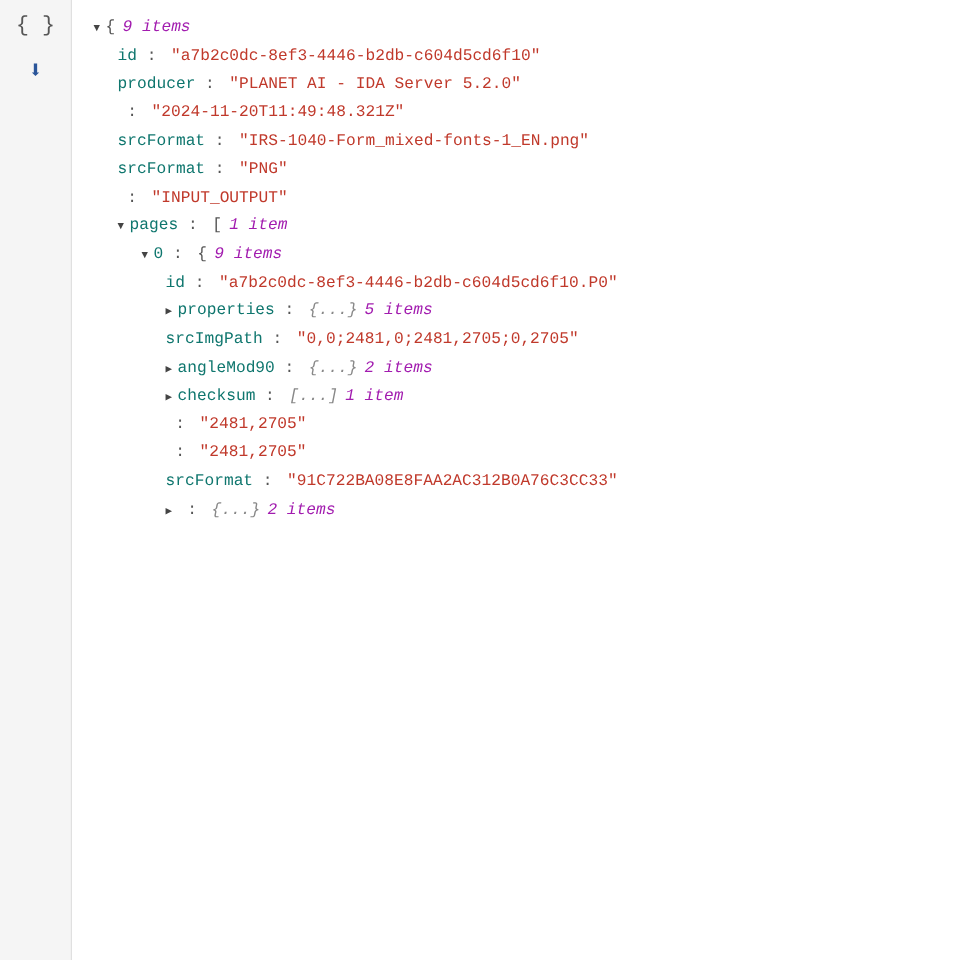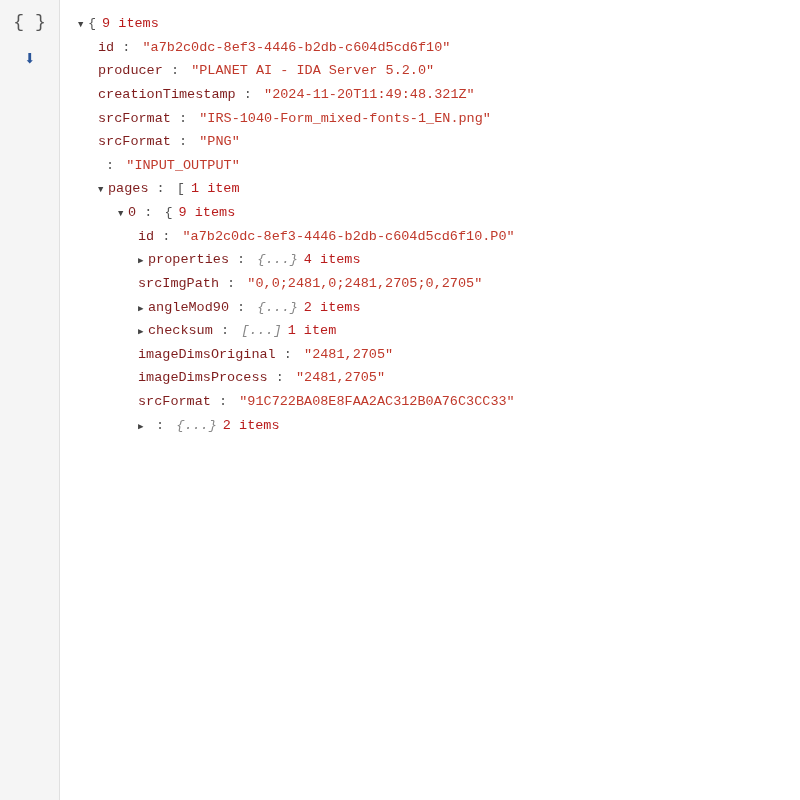--- a/index.html
+++ b/index.html
@@ -68,35 +68,36 @@
     .token-brace {
       color: #555555;
       font-weight: normal;
     }
 
     .token-bracket {
       color: #555555;
     }
 
     .token-key {
-      color: #7f1d1d;
+      color: #0f766e;
       font-style: normal;
     }
 
     .token-colon {
       color: #555555;
       margin: 0 4px 0 0;
     }
 
     .token-string {
       color: #c0392b;
     }
 
     .token-meta {
-      color: #b91c1c;
+      color: #a21caf;
+      font-style: italic;
       margin-left: 6px;
     }
 
     .token-expand-tri {
       display: inline-block;
       width: 10px;
       color: #555;
       cursor: pointer;
     }
 
@@ -141,21 +142,20 @@
       <span class="token-string">"a7b2c0dc-8ef3-4446-b2db-c604d5cd6f10"</span>
     </div>
 
     <div class="json-line indent-1">
       <span class="token-key">producer</span>
       <span class="token-colon">&nbsp;:&nbsp;</span>
       <span class="token-string">"PLANET AI - IDA Server 5.2.0"</span>
     </div>
 
     <div class="json-line indent-1">
-      <span class="token-key">creationTimestamp</span>
       <span class="token-colon">&nbsp;:&nbsp;</span>
       <span class="token-string">"2024-11-20T11:49:48.321Z"</span>
     </div>
 
     <div class="json-line indent-1">
       <span class="token-key">srcFormat</span>
       <span class="token-colon">&nbsp;:&nbsp;</span>
       <span class="token-string">"IRS-1040-Form_mixed-fonts-1_EN.png"</span>
     </div>
 
@@ -190,21 +190,21 @@
       <span class="token-key">id</span>
       <span class="token-colon">&nbsp;:&nbsp;</span>
       <span class="token-string">"a7b2c0dc-8ef3-4446-b2db-c604d5cd6f10.P0"</span>
     </div>
 
     <div class="json-line indent-3">
       <span class="token-expand-tri triangle-right"></span>
       <span class="token-key">properties</span>
       <span class="token-colon">&nbsp;:&nbsp;</span>
       <span class="collapsed-preview">{...}</span>
-      <span class="token-meta">4 items</span>
+      <span class="token-meta">5 items</span>
     </div>
 
     <div class="json-line indent-3">
       <span class="token-key">srcImgPath</span>
       <span class="token-colon">&nbsp;:&nbsp;</span>
       <span class="token-string">"0,0;2481,0;2481,2705;0,2705"</span>
     </div>
 
     <div class="json-line indent-3">
       <span class="token-expand-tri triangle-right"></span>
@@ -216,27 +216,25 @@
 
     <div class="json-line indent-3">
       <span class="token-expand-tri triangle-right"></span>
       <span class="token-key">checksum</span>
       <span class="token-colon">&nbsp;:&nbsp;</span>
       <span class="collapsed-preview">[...]</span>
       <span class="token-meta">1 item</span>
     </div>
 
     <div class="json-line indent-3">
-      <span class="token-key">imageDimsOriginal</span>
       <span class="token-colon">&nbsp;:&nbsp;</span>
       <span class="token-string">"2481,2705"</span>
     </div>
 
     <div class="json-line indent-3">
-      <span class="token-key">imageDimsProcess</span>
       <span class="token-colon">&nbsp;:&nbsp;</span>
       <span class="token-string">"2481,2705"</span>
     </div>
 
     <div class="json-line indent-3">
       <span class="token-key">srcFormat</span>
       <span class="token-colon">&nbsp;:&nbsp;</span>
       <span class="token-string">"91C722BA08E8FAA2AC312B0A76C3CC33"</span>
     </div>
 

